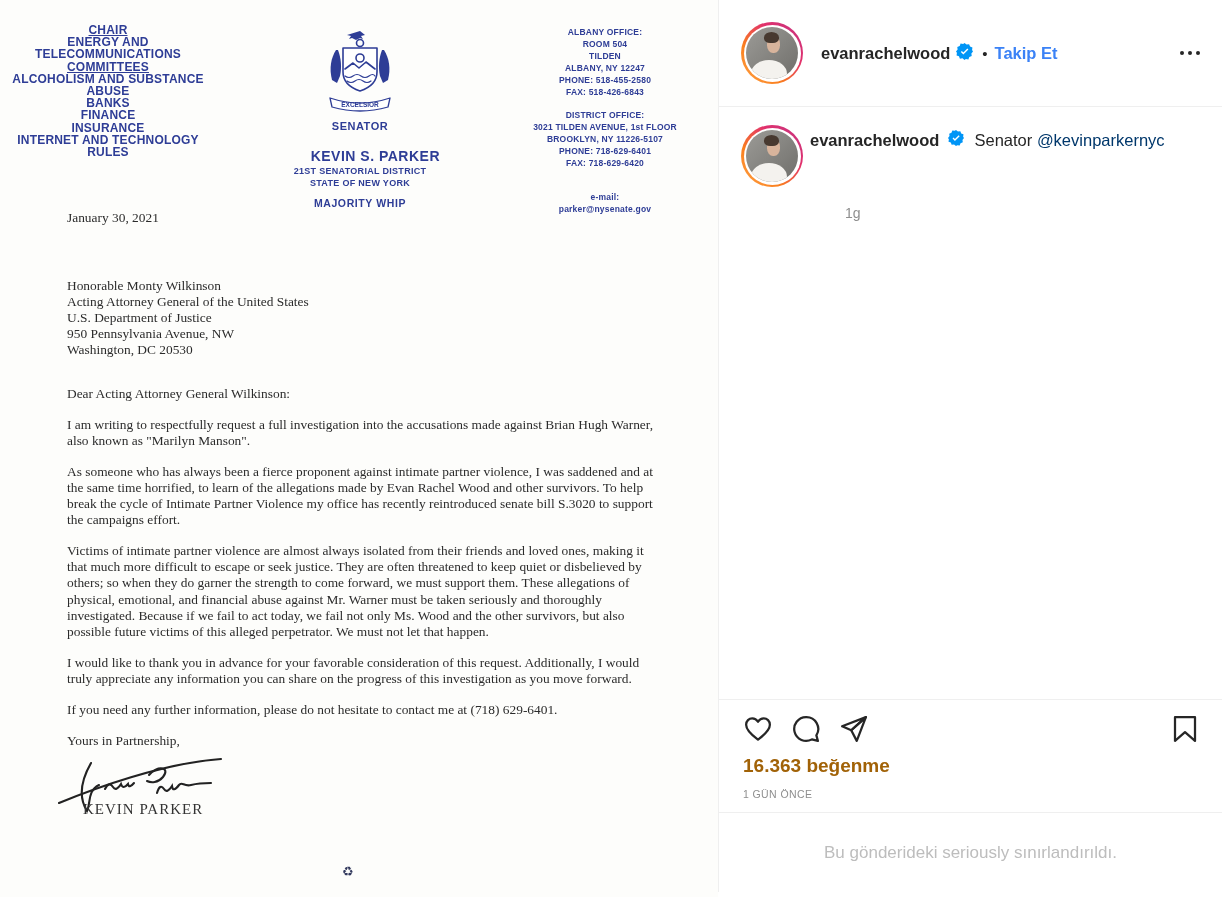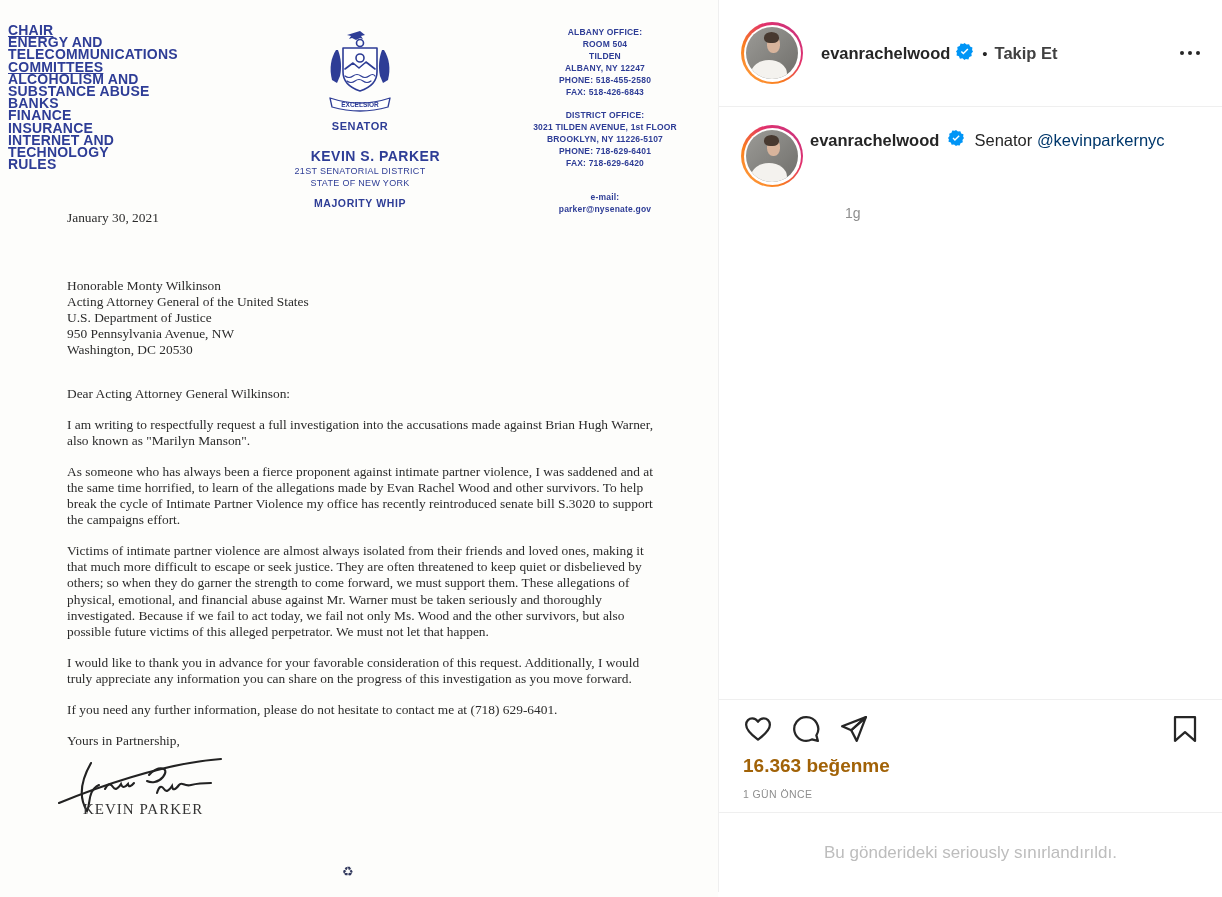--- a/index.html
+++ b/index.html
@@ -3,28 +3,28 @@
 <meta charset="utf-8">
 <style>
   * { margin:0; padding:0; box-sizing:border-box; }
   html,body { background:#fff; }
   body { font-family:"Liberation Sans", sans-serif; color:#262626; }
   .app { width:1222px; height:897px; display:flex; overflow:hidden; background:#fff; }
 
   
   .photo-pane { width:718px; height:897px; position:relative; background:#fdfdfb; flex:none; }
   .letterhead { position:absolute; left:0; top:0; width:718px; height:200px; color:#2e3d96; }
-  .lh-left { position:absolute; left:8px; top:24px; width:200px; 
-             font-size:14px; font-weight:bold; line-height:12.2px; letter-spacing:.2px; }
+  .lh-left { position:absolute; left:8px; top:24px; width:200px; text-align:center;
+             font-size:12px; font-weight:bold; line-height:12.2px; letter-spacing:.2px; }
   .lh-left .u { text-decoration:underline; }
   .lh-center { position:absolute; left:280px; top:28px; width:160px; text-align:center; }
   .lh-center .seal { display:block; margin:0 auto 4px auto; }
   .lh-senator { font-size:11px; font-weight:bold; letter-spacing:.5px; }
   .lh-name { font-size:14px; font-weight:bold; letter-spacing:.5px; margin-top:16px;text-align:right; }
-  .lh-district, .lh-state { font-size:9px; font-weight:normal; margin-top:2px; letter-spacing:.3px; }
+  .lh-district, .lh-state { font-size:9px; font-weight:bold; margin-top:2px; letter-spacing:.3px; }
   .lh-whip { font-size:10.5px; font-weight:bold; margin-top:9px; letter-spacing:.6px; }
   .lh-right { position:absolute; left:520px; top:26px; width:170px; text-align:center;
               font-size:8.5px; line-height:12px; font-weight:600; letter-spacing:.2px; }
   .lh-right .hdr { font-weight:bold; }
   .lh-right .gap { height:11px; }
 
   .letter-body { position:absolute; left:67px; top:210px; width:592px;
                  font-family:"Liberation Serif", serif; font-size:13.4px; line-height:16.1px;
                  color:#2b2b2b; }
   .letter-body .date { margin-bottom:52px; }
@@ -53,21 +53,21 @@
   .avatar .torso { position:absolute; bottom:-9px; left:5px; width:36px; height:28px;
                    background:#f4f2ee; border-radius:50% 50% 0 0; }
   .avatar .head  { position:absolute; top:9px; left:21px; width:13px; height:17px;
                    background:#d8b49c; border-radius:46%; }
   .avatar .hair  { position:absolute; top:5px; left:18px; width:15px; height:11px;
                    background:#473930; border-radius:55% 55% 45% 45%; }
   .hdr-user { display:flex; align-items:center; margin-left:18px; flex:1; min-width:0; }
   .username { font-weight:bold; font-size:16.5px; color:#262626; }
   .badge { display:inline-block; margin-left:6px; }
   .dot-sep { margin:0 7px 0 9px; color:#262626; font-size:15px; }
-  .follow { color:#404040; font-weight:bold; font-size:16.5px; cursor:pointer; }
+  .follow { color:#3b82f6; font-weight:bold; font-size:16.5px; cursor:pointer; }
   .more-btn { display:flex; gap:3.5px; padding:8px 2px; cursor:pointer; }
   .more-btn i { width:4.5px; height:4.5px; border-radius:50%; background:#262626; display:block; }
 
   .dp-caption { flex:1; padding:18px 20px 0 22px; overflow:hidden; }
   .cap-row { display:flex; }
   .cap-text { margin-left:7px; font-size:16.5px; line-height:25px; padding-top:3px;
               max-width:385px;text-align:center; }
   .cap-text .username { margin-right:4px; }
   .cap-text .badge { margin:0 6px 0 0; }
   .mention { color:#00376b; }

